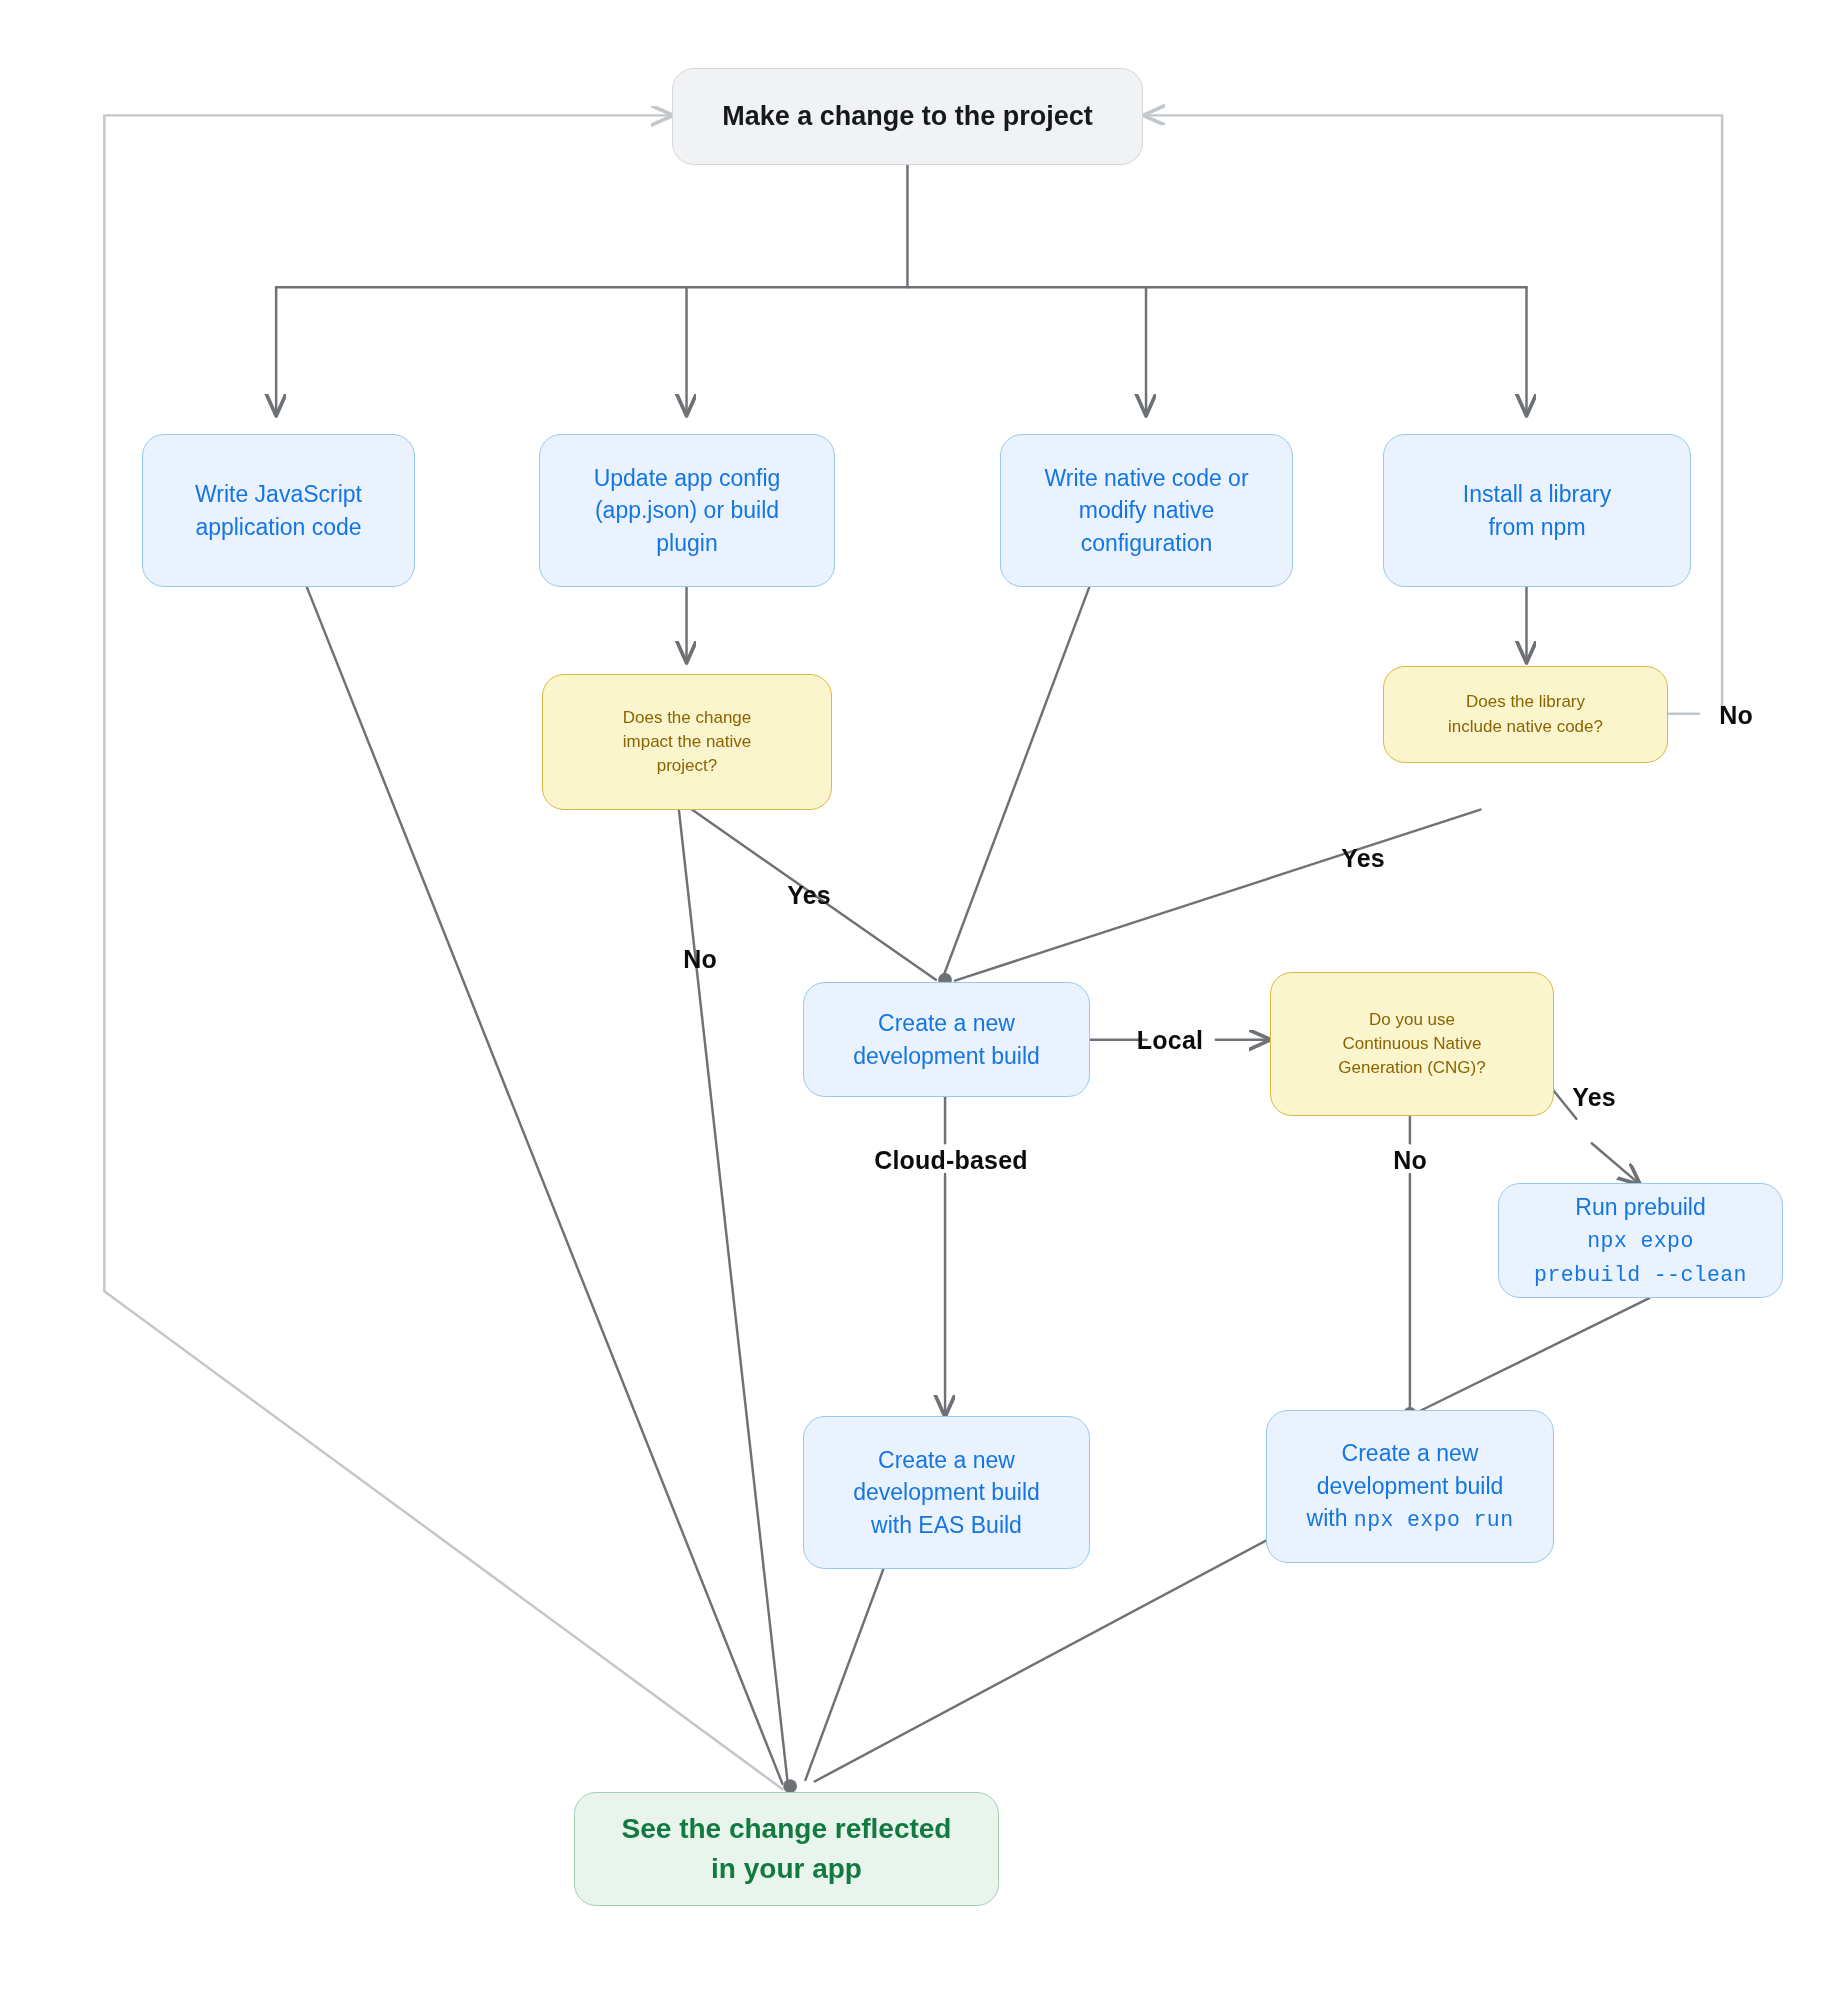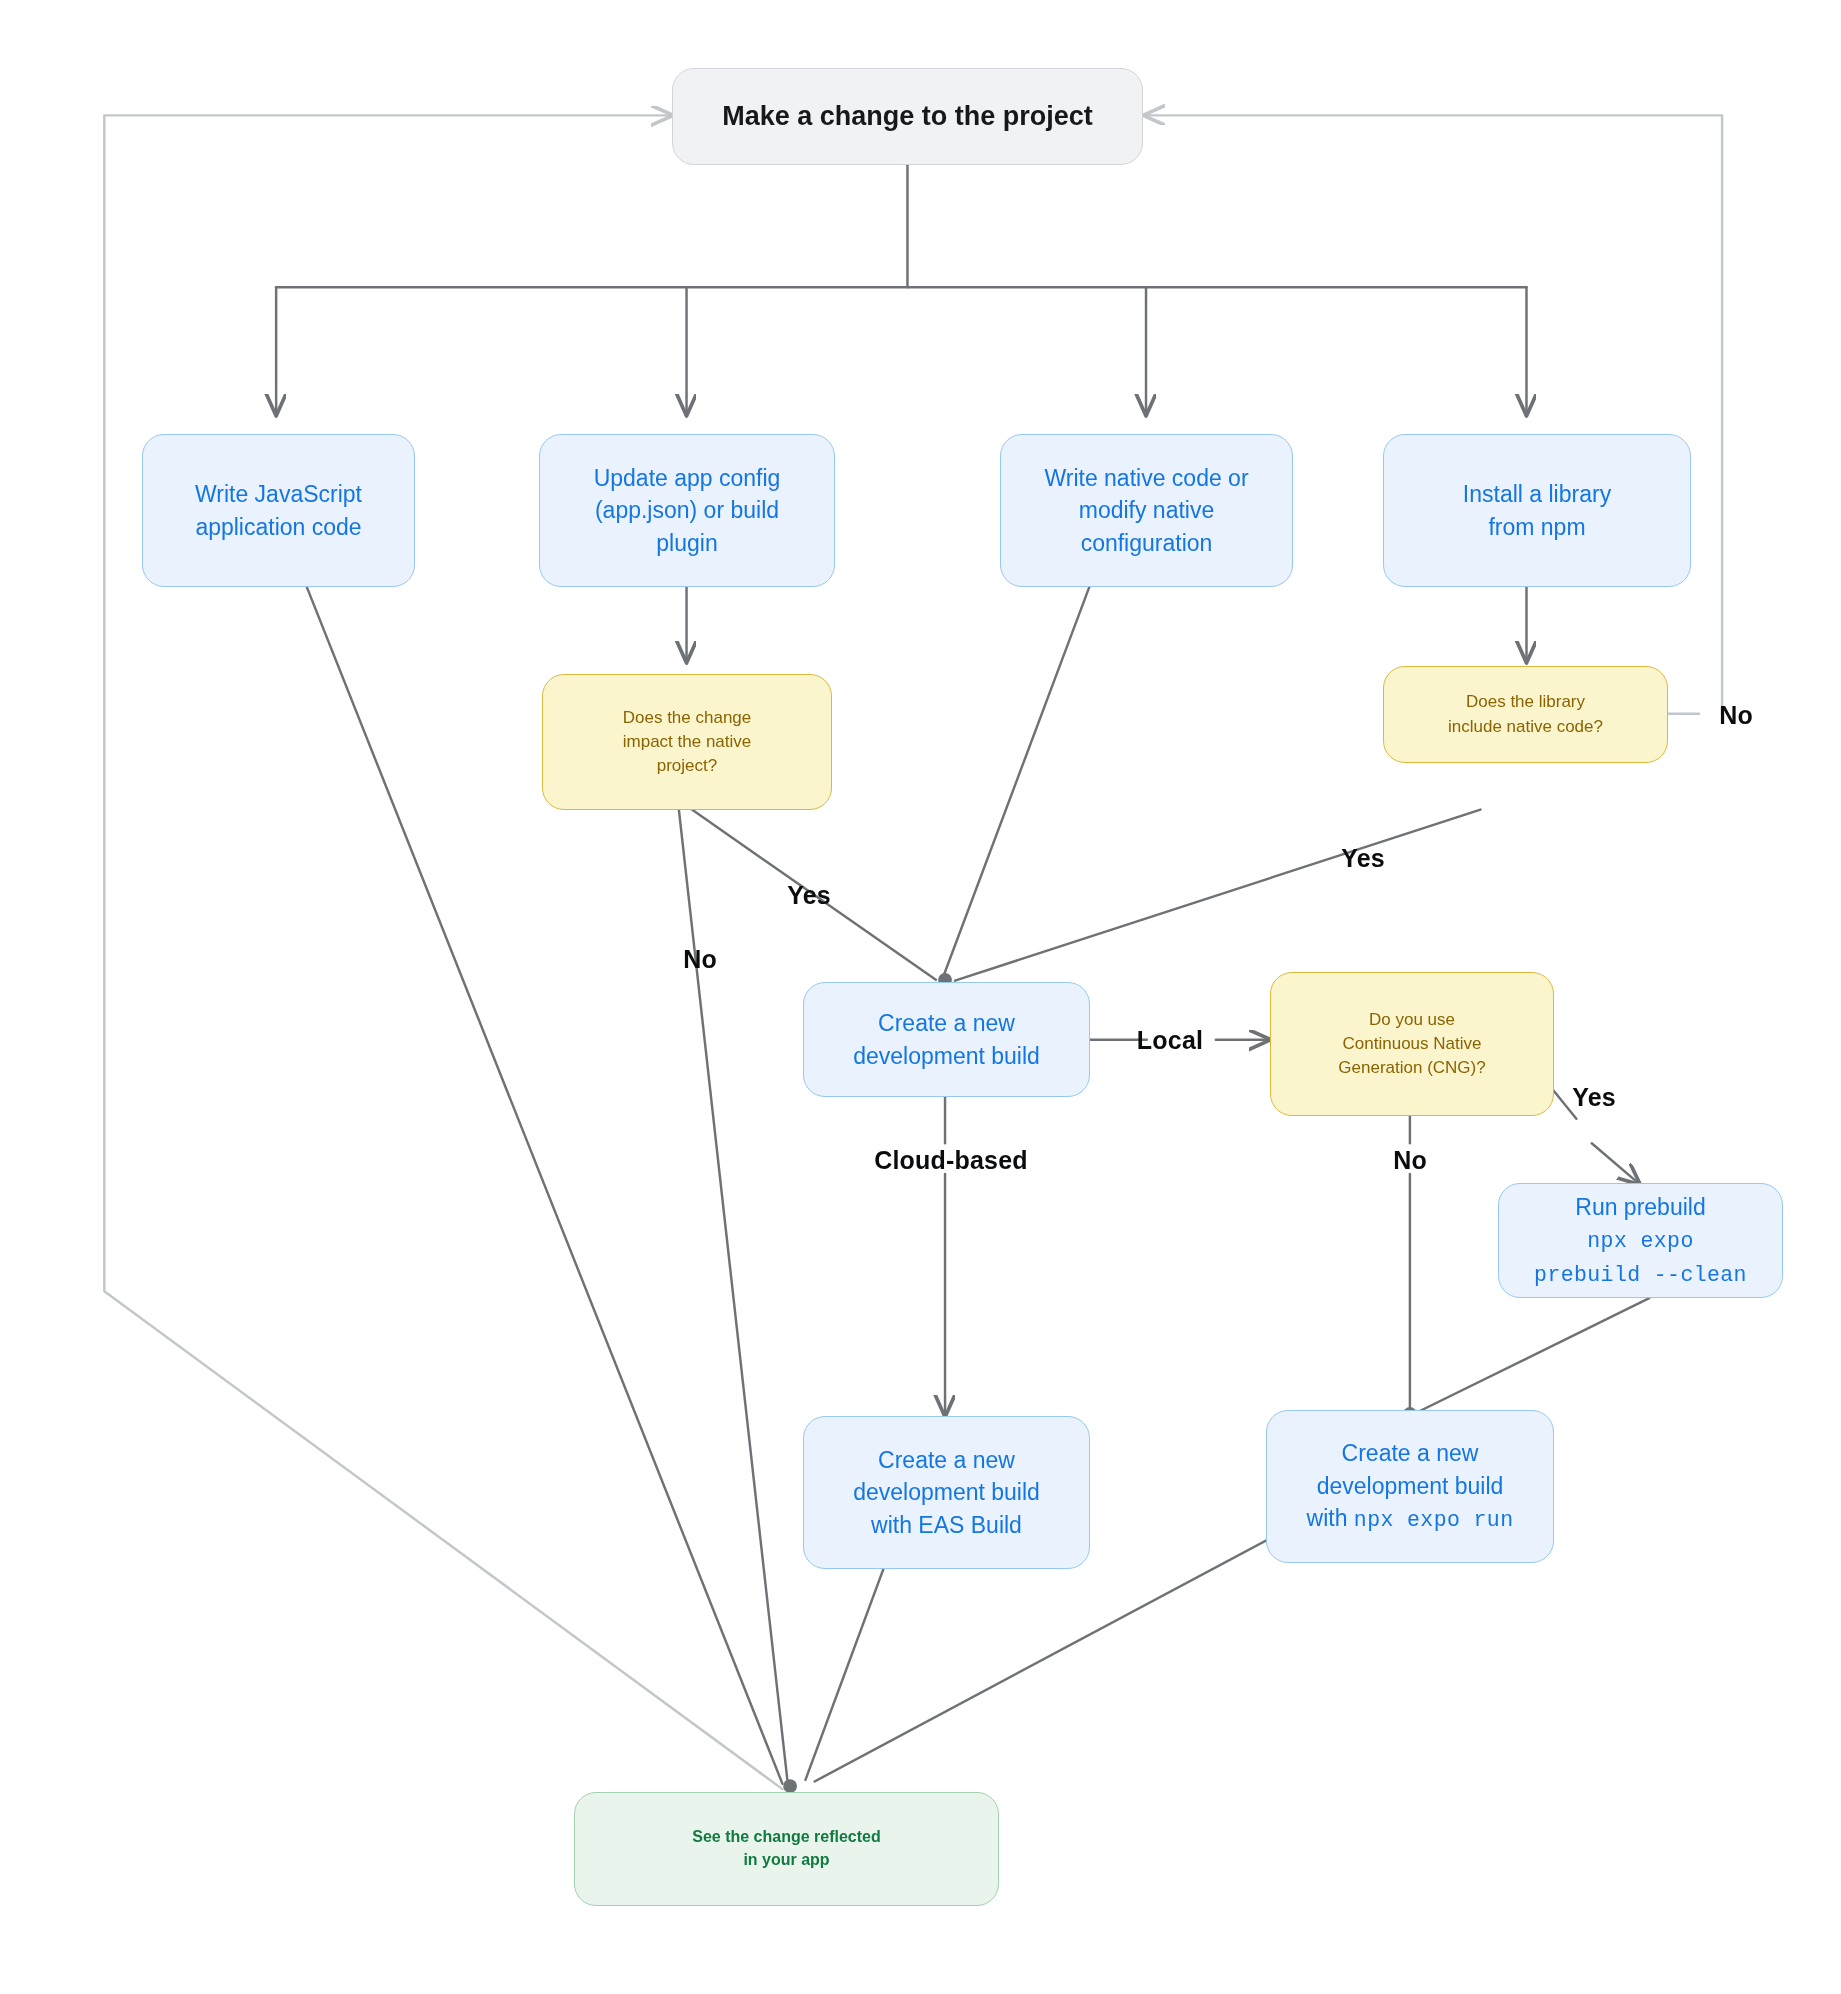--- a/index.html
+++ b/index.html
@@ -7,21 +7,21 @@
   #stage{position:relative;width:1841px;height:1995px;overflow:hidden;background:#fff;}
   svg#wires{position:absolute;left:0;top:0;width:1841px;height:1995px;}
 
   .node{position:absolute;box-sizing:border-box;display:flex;align-items:center;justify-content:center;
         text-align:center;border-radius:22px;border-width:1.5px;border-style:solid;line-height:1.42;}
   .node .txt{padding:0 10.7px;width:100%;}
 
   .n-start{background:#f1f2f4;border-color:#d2d5da;color:#16181c;font-size:27px;font-weight:700;}
   .n-blue{background:#eaf2fd;border-color:#97c8f2;color:#1476e2;font-size:23px;font-weight:400;}
   .n-yellow{background:#fbf5cd;border-color:#dbb93f;color:#8a6400;font-size:17px;font-weight:400;}
-  .n-green{background:#e9f5ec;border-color:#a2d0b1;color:#117a40;font-size:16px;font-weight:700;}
+  .n-green{background:#e9f5ec;border-color:#a2d0b1;color:#117a40;font-size:28px;font-weight:700;}
 
   code.mono{font-family:"Liberation Mono","DejaVu Sans Mono",monospace;font-size:21.5px;letter-spacing:0.4px;}
   .n-blue code.mono{color:#1476e2;}
 
   .edge-label{position:absolute;font-size:25px;font-weight:700;color:#0b0c0e;white-space:nowrap;
               transform:translate(-50%,-50%);letter-spacing:0.2px;}
 </style>
 </head>
 <body>
 

